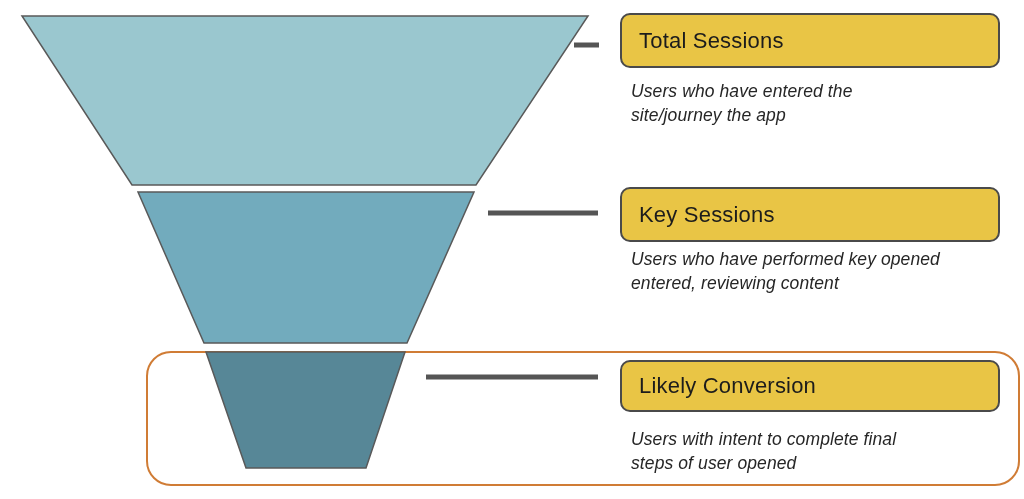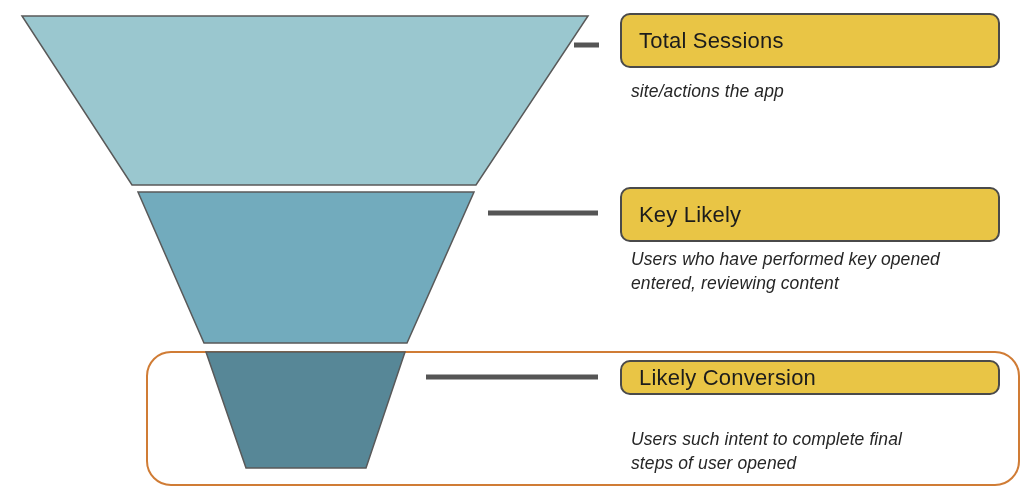--- a/index.html
+++ b/index.html
@@ -24,21 +24,21 @@
     border: 2px solid #4a4a4a;
     border-radius: 10px;
     display: flex;
     align-items: center;
     padding-left: 17px;
     font-size: 22px;
     letter-spacing: 0.2px;
   }
   .label-box.b1 { top: 13px;  height: 55px; }
   .label-box.b2 { top: 187px; height: 55px; }
-  .label-box.b3 { top: 360px; height: 35px; text-align: center; }
+  .label-box.b3 { top: 360px; height: 52px; text-align: center; }
   .desc {
     position: absolute;
     left: 618px;
     width: 392px;
     font-style: italic;
     font-size: 17.5px;
     line-height: 24px;
     letter-spacing: 0.1px;
   }
   .desc.d1 { top: 79px; }
@@ -63,34 +63,35 @@
     <line x1="561" y1="45" x2="586" y2="45" stroke-width="5" stroke="#555555"></line>
     <line x1="475" y1="213" x2="585" y2="213" stroke-width="5" stroke="#555555"></line>
     <line x1="413" y1="377" x2="585" y2="377" stroke-width="5" stroke="#555555"></line>
   </svg>
 
   <div class="label-box b1" style="background: rgb(233, 197, 69); border-color: rgb(74, 74, 74);">
     <span style="color: rgb(28, 28, 28);">Total Sessions</span>
   </div>
 
   <div class="label-box b2" style="background: rgb(233, 197, 69); border-color: rgb(74, 74, 74);">
-    <span style="color: rgb(28, 28, 28);">Key Likely</span>
+    <span style="color: rgb(28, 28, 28);">Key Sessions</span>
   </div>
 
   <div class="label-box b3" style="background: rgb(233, 197, 69); border-color: rgb(74, 74, 74);">
     <span style="color: rgb(28, 28, 28);">Likely Conversion</span>
   </div>
 
   <div class="desc d1" style="color: rgb(38, 38, 38);">
-    <div>site/actions the app</div>
+    <div>Users who have entered the</div>
+    <div>site/journey the app</div>
   </div>
 
   <div class="desc d2" style="color: rgb(38, 38, 38);">
     <div>Users who have performed key opened</div>
     <div>entered, reviewing content</div>
   </div>
 
   <div class="desc d3" style="color: rgb(38, 38, 38);">
-    <div>Users such intent to complete final</div>
+    <div>Users with intent to complete final</div>
     <div>steps of user opened</div>
   </div>
 
 </div>
 
 </body></html>

